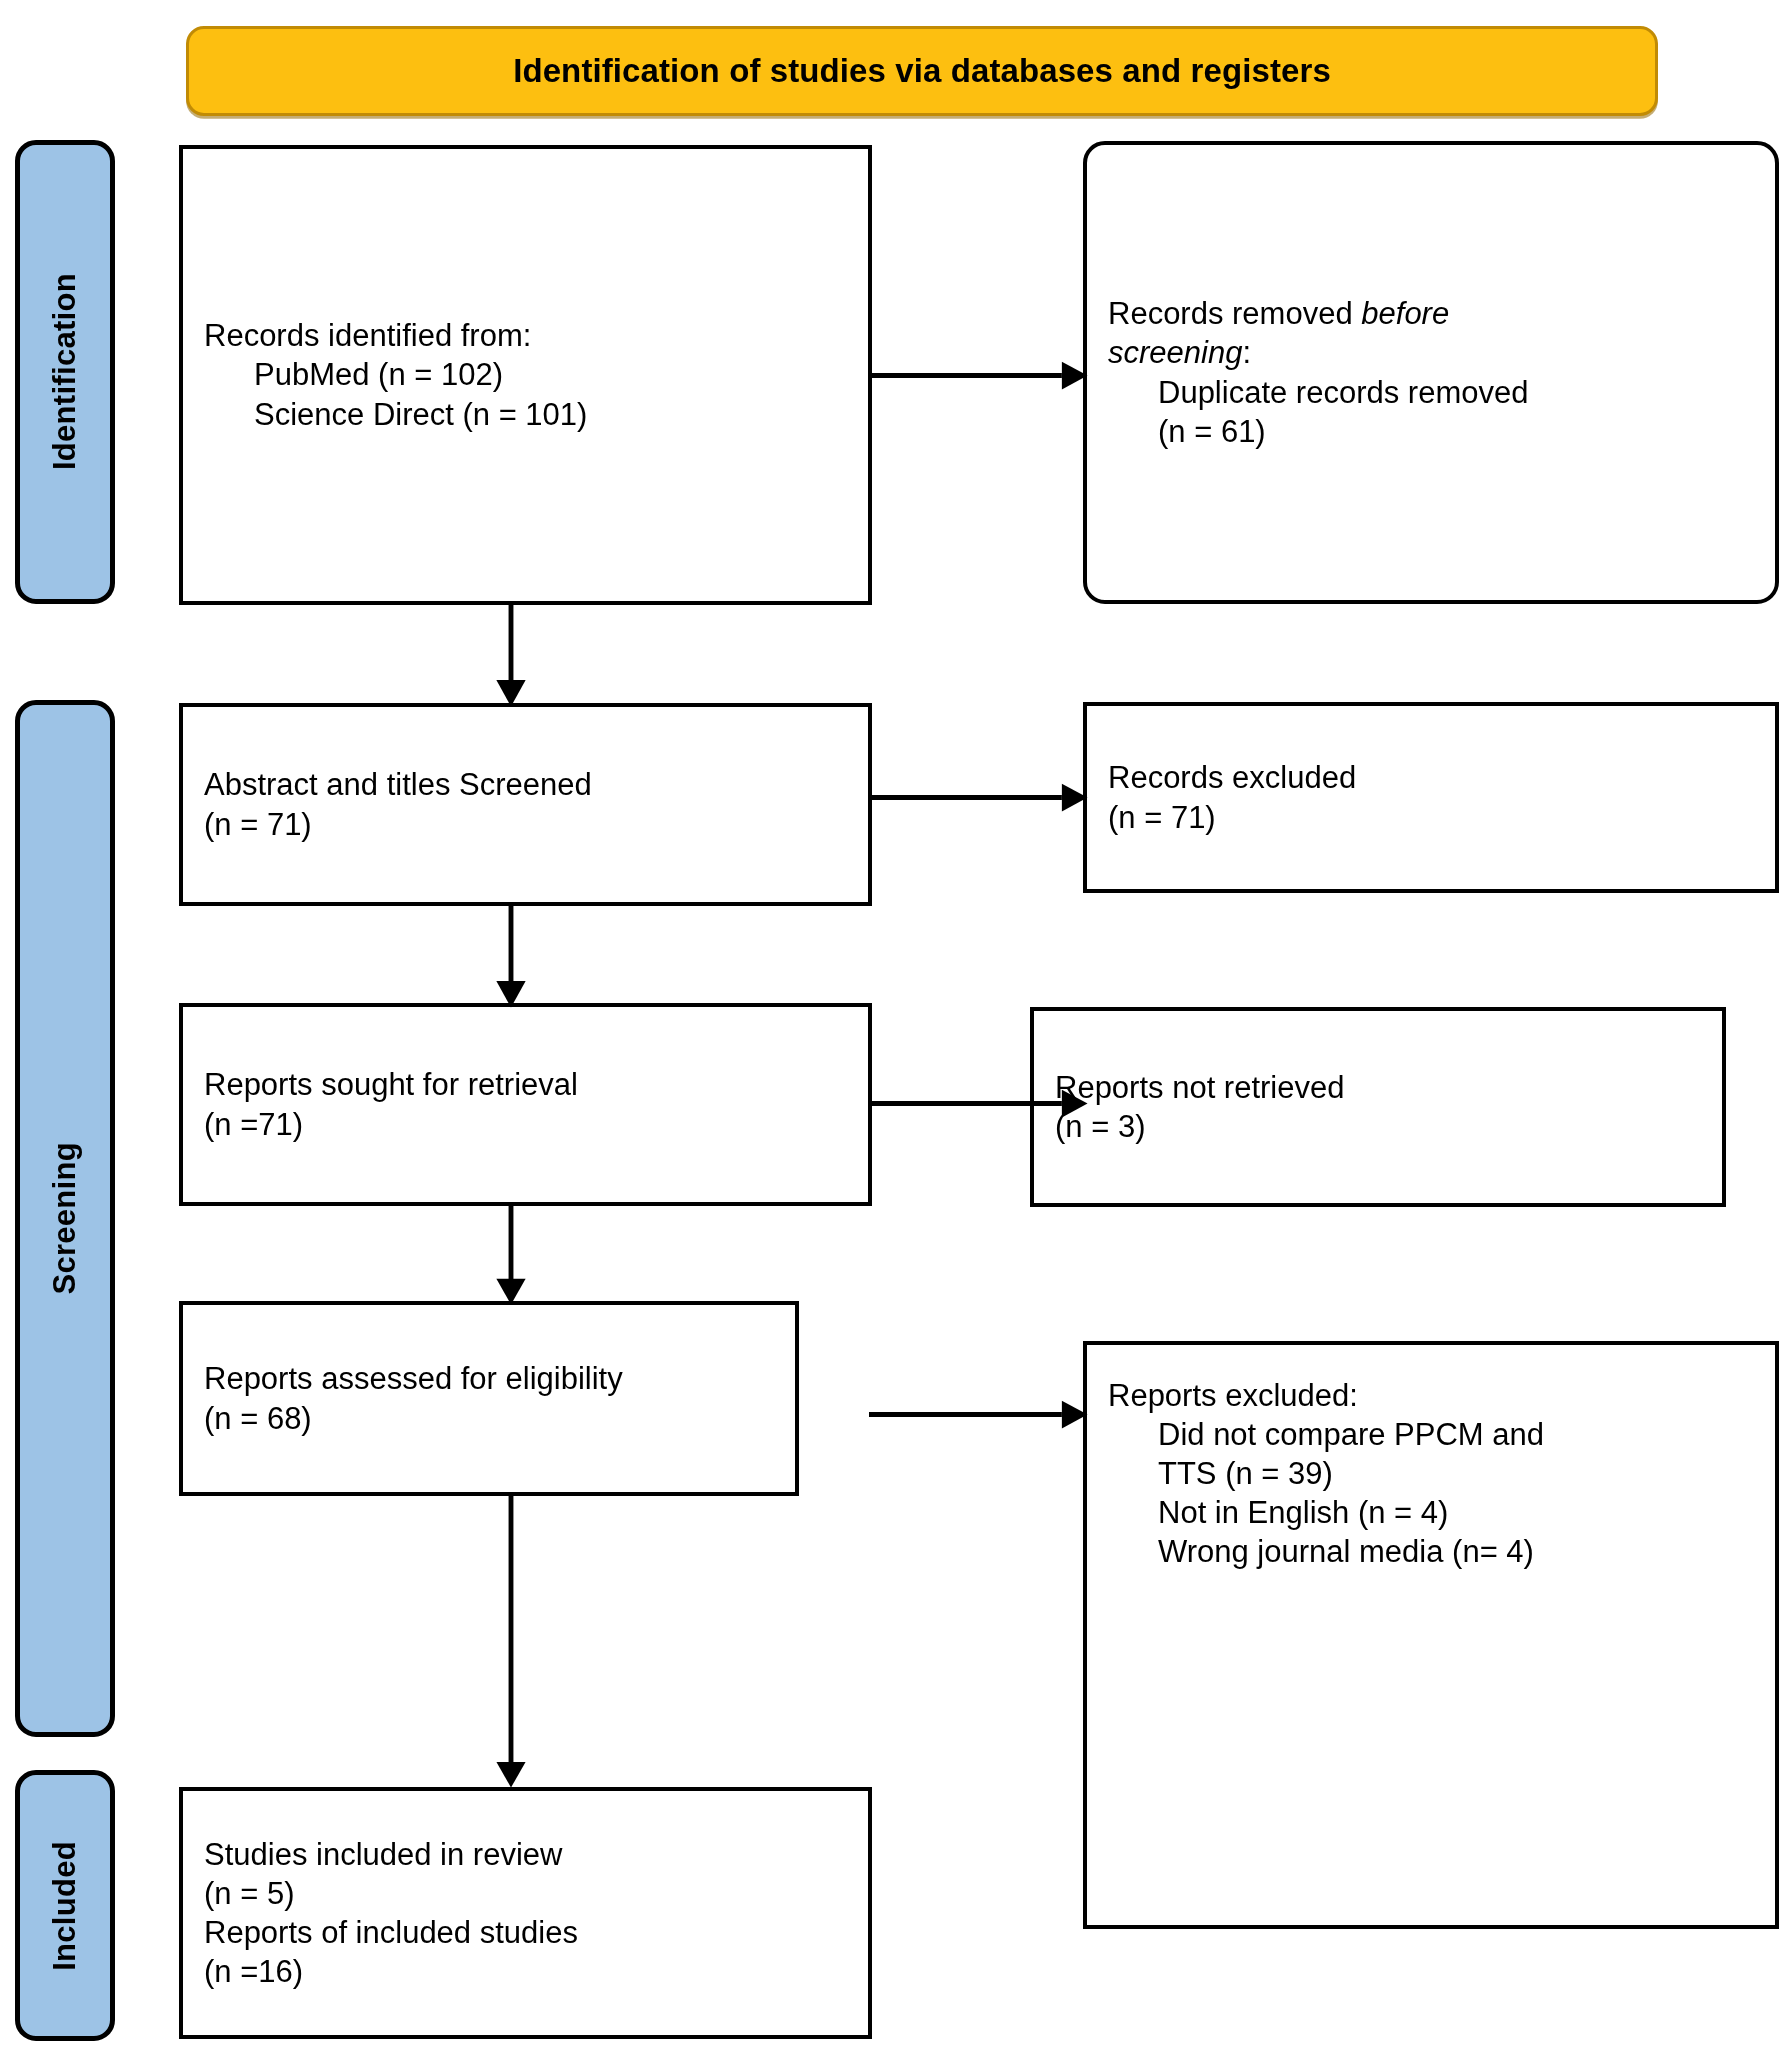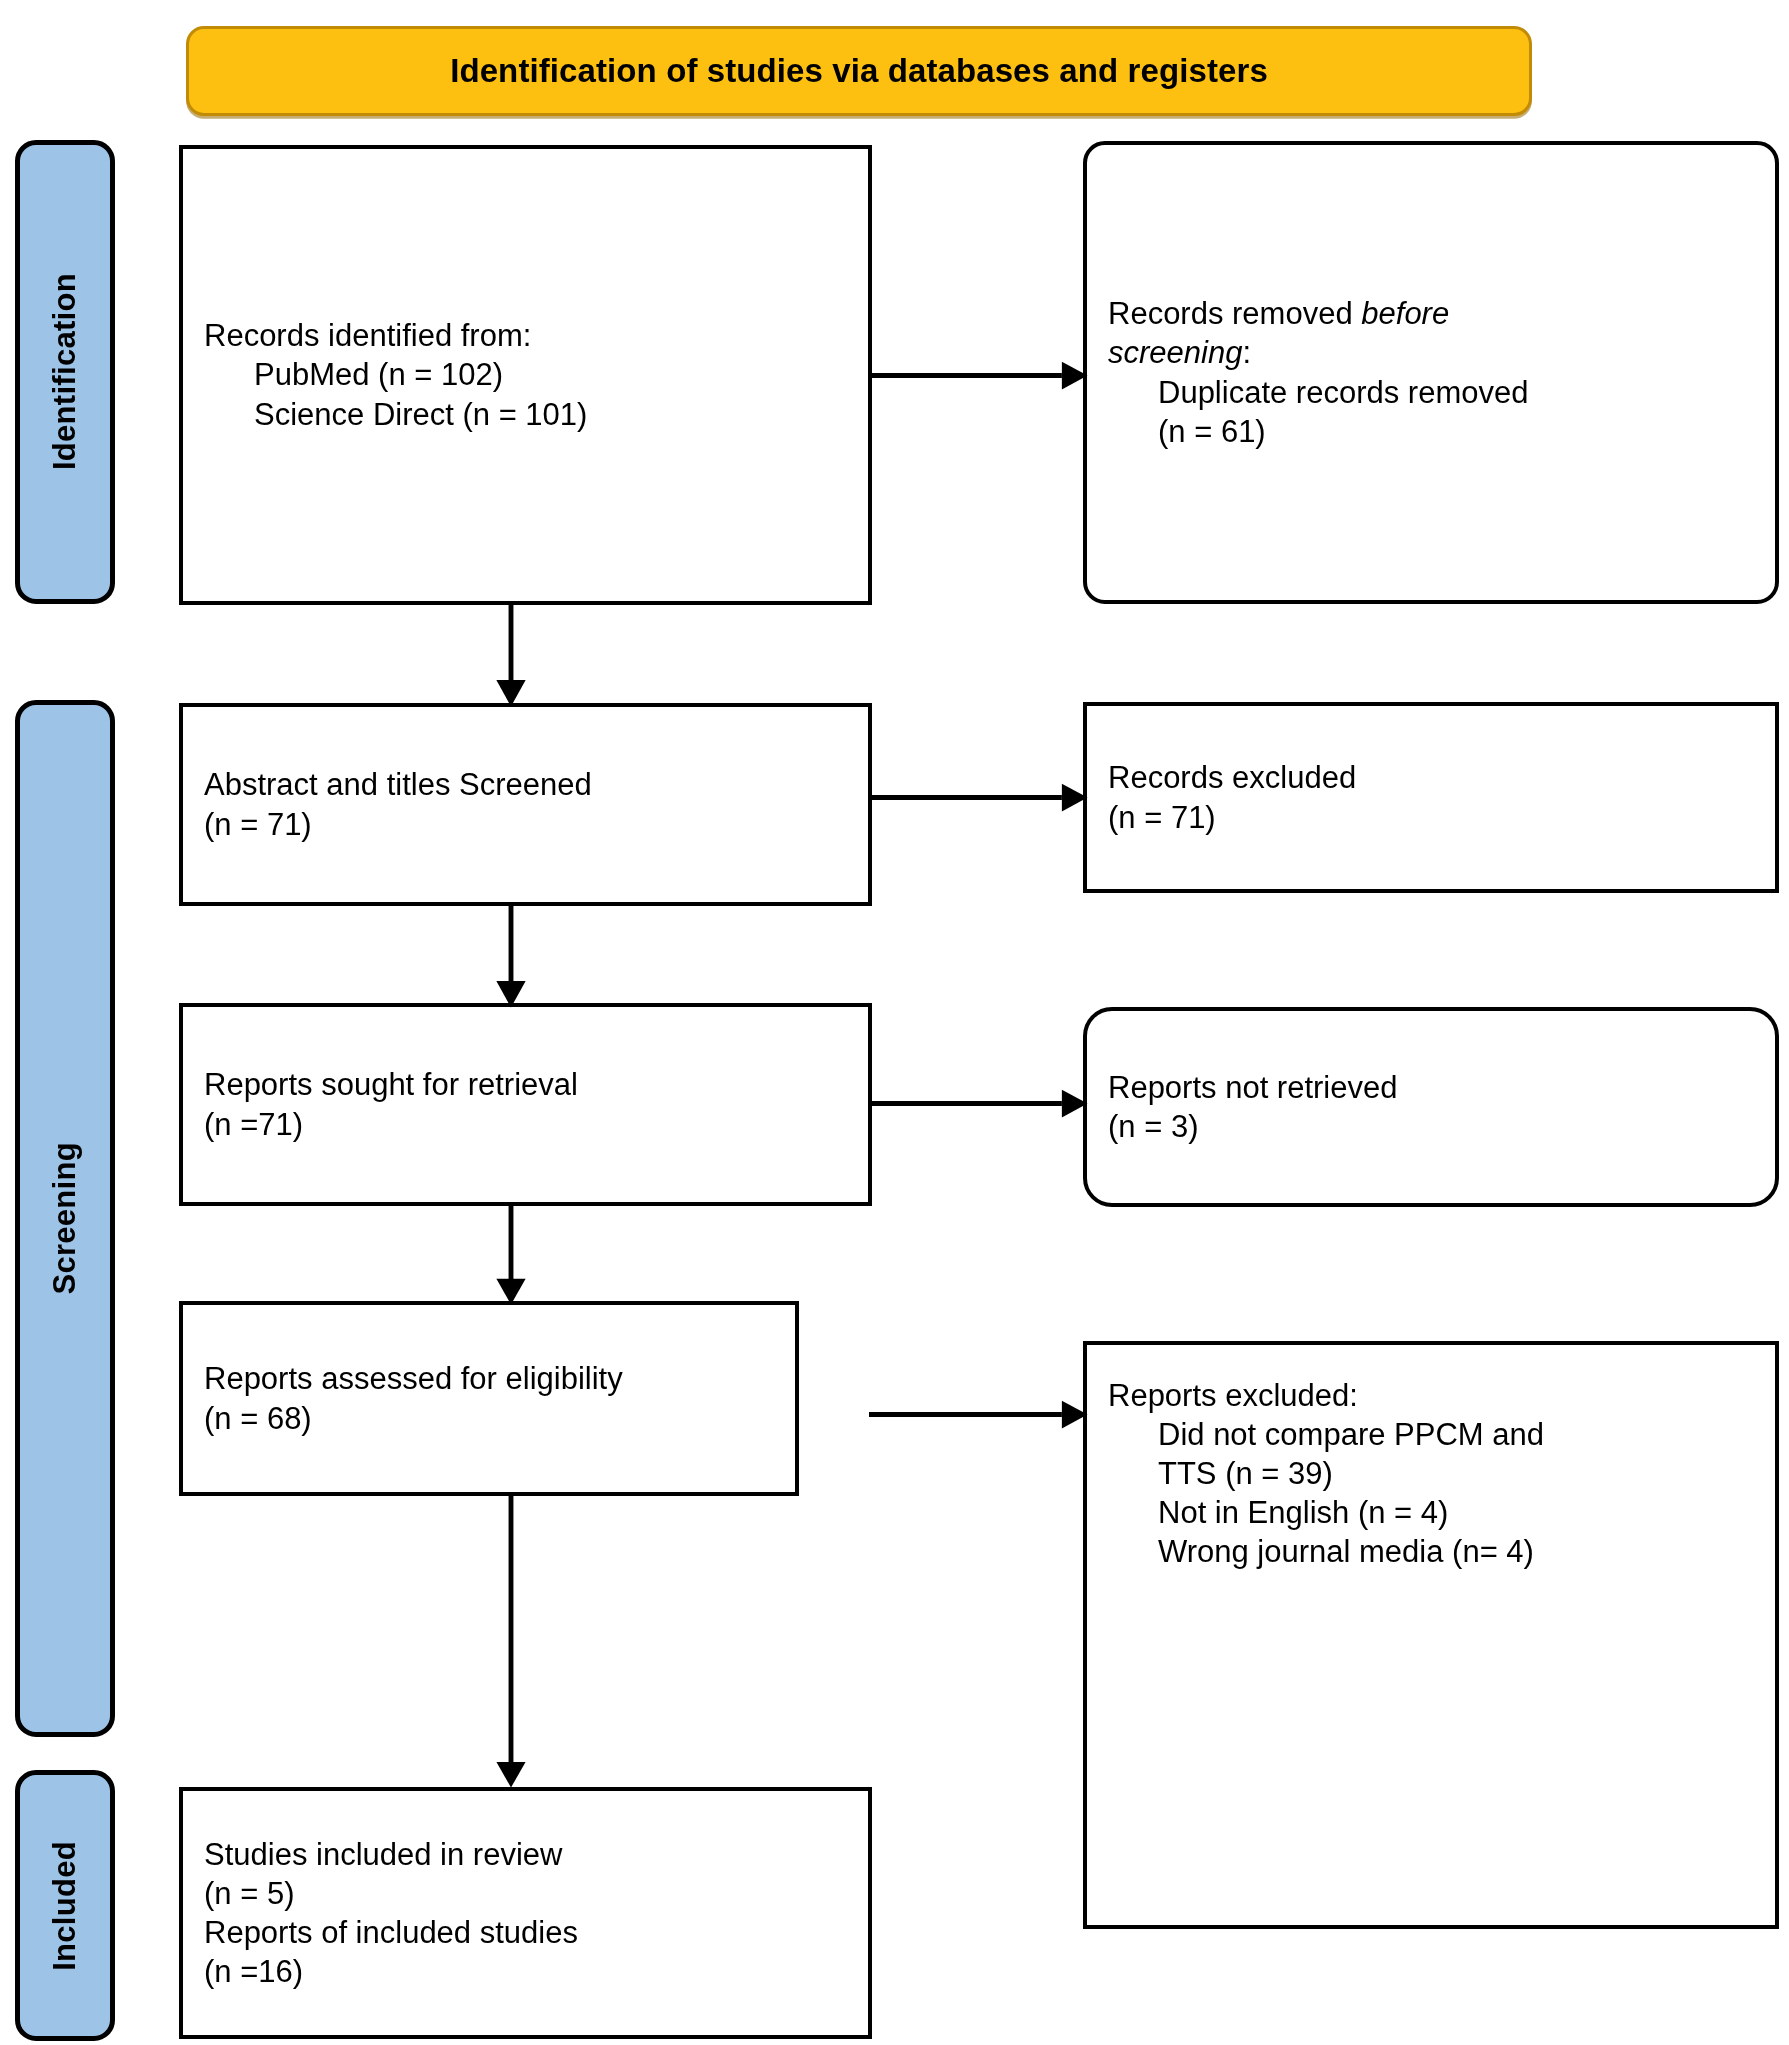--- a/index.html
+++ b/index.html
@@ -17,21 +17,21 @@
     height: 2046px;
     background: #ffffff;
     overflow: hidden;
   }
 
   
   .header-banner {
     position: absolute;
     left: 186px;
     top: 26px;
-    width: 1346px;
+    width: 1472px;
     height: 90px;
     background: #FDBF10;
     border: 3.5px solid #C18B05;
     border-radius: 18px;
     box-sizing: border-box;
     display: flex;
     align-items: center;
     justify-content: center;
     box-shadow: 0 2.8px 0 0 rgba(150,105,0,0.55);
   }
@@ -85,21 +85,21 @@
     white-space: nowrap;
   }
   .flow-box .line.indent { padding-left: 50px; }
   .flow-box .line em { font-style: italic; }
 
   #box-identified     { left: 179px;  top: 145px;  width: 693px;  height: 460px; }
   #box-removed        { left: 1083px; top: 141px;  width: 696px; height: 463px; border-radius: 22px; }
   #box-screened       { left: 179px;  top: 703px; width: 693px;  height: 203px; }
   #box-excluded-rec   { left: 1083px; top: 702px; width: 696px; height: 191px; }
   #box-sought         { left: 179px;  top: 1003px; width: 693px;  height: 203px; }
-  #box-not-retrieved  { left: 1083px; top: 1007px; width: 696px; height: 200px; border-radius: 29px; }
+  #box-not-retrieved  { left: 1030px; top: 1007px; width: 696px; height: 200px; }
   #box-assessed       { left: 179px;  top: 1301px; width: 620px;  height: 195px; }
   #box-excluded-rep   { left: 1083px; top: 1297px; width: 696px; height: 588px; margin-top: 44px; }
   #box-included       { left: 179px;  top: 1787px; width: 693px;  height: 252px; }
 
   
   .flow-box.top-align { justify-content: flex-start; padding-top: 31px; }
 
   
   .conn {
     position: absolute;

